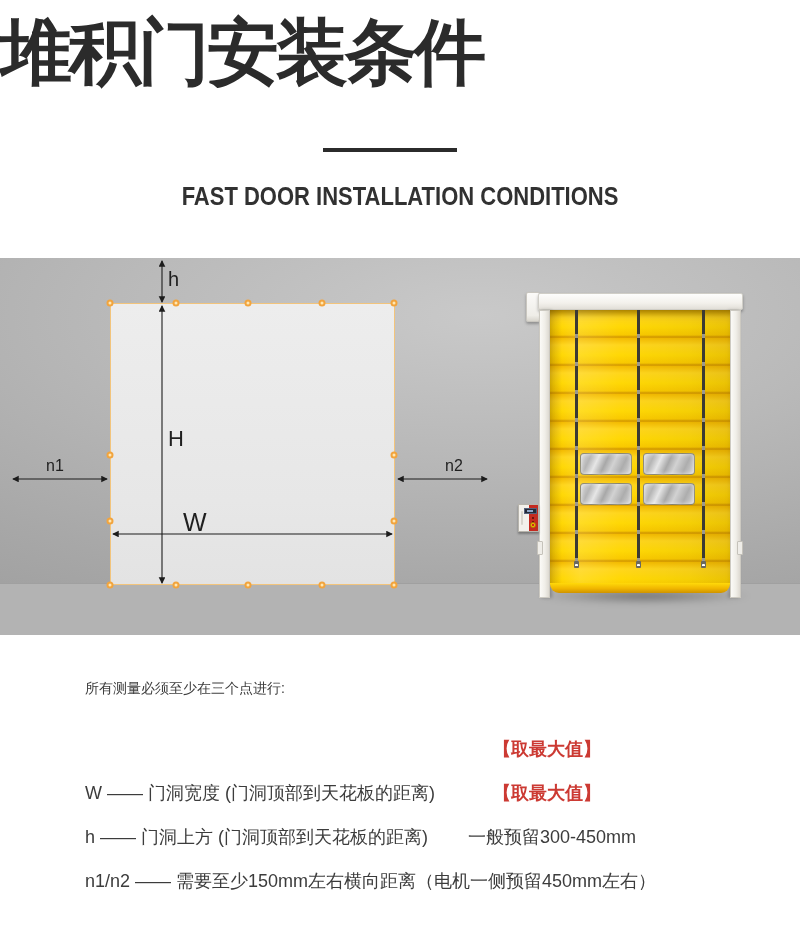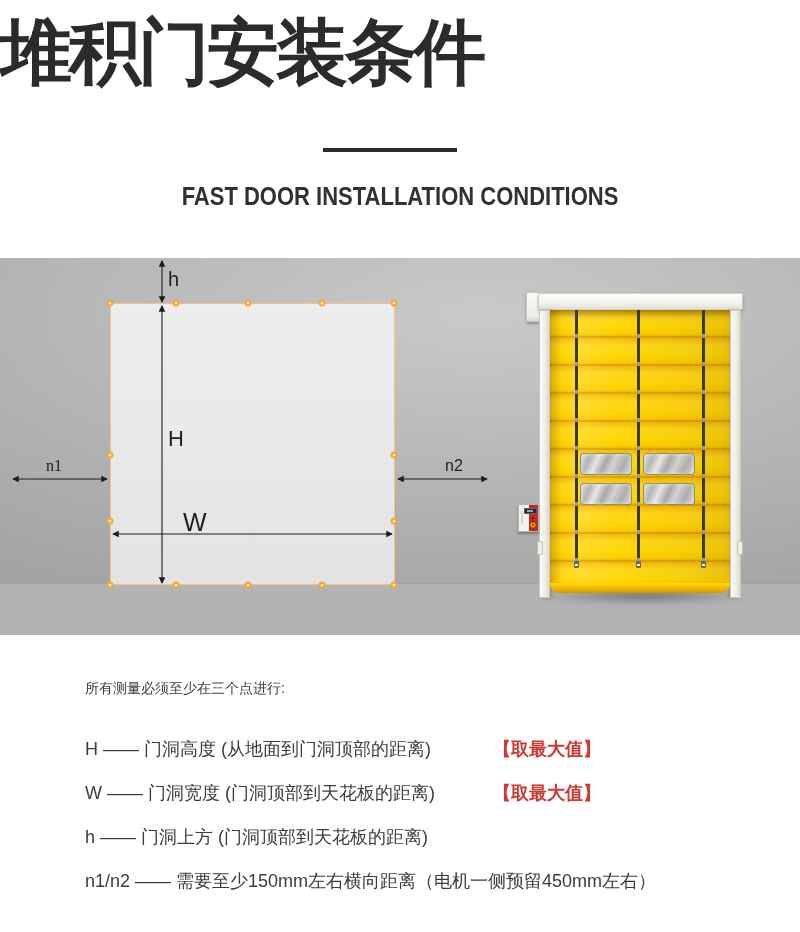--- a/index.html
+++ b/index.html
@@ -35,21 +35,21 @@
   }
   .dot{
     position:absolute;width:7px;height:7px;border-radius:50%;box-sizing:border-box;
     background:#ffe7b3;border:2px solid #f2a43d;transform:translate(-50%,-50%);
   }
   svg.arrows{left:0;top:0;width:800px;height:377px;}
   .dim-label{position:absolute;color:#1f1f1f;white-space:nowrap;}
   .lbl-h{left:168px;top:10px;font-size:20px;}
   .lbl-H{left:168px;top:168px;font-size:22px;}
   .lbl-W{left:183px;top:250px;font-size:25px;}
-  .lbl-n1{left:46px;top:199px;font-size:16px;font-family:Liberation Serif, serif;}
+  .lbl-n1{left:46px;top:199px;font-size:16px;}
   .lbl-n2{left:436px;top:199px;font-size:16px;margin-left:9px;}
 
   
   .door-shadow{
     left:536px;top:330px;width:216px;height:16px;border-radius:50%;
     background:radial-gradient(closest-side,rgba(0,0,0,.38),rgba(0,0,0,0));
     filter:blur(3px);
   }
   .bracket{
     left:526px;top:34px;width:14px;height:30px;box-sizing:border-box;
@@ -195,26 +195,26 @@
   <div class="abs controlbox">
     <div class="cb-slot"></div>
     <div class="cb-red"></div>
     <div class="cb-display"></div>
     <div class="cb-btn"></div>
   </div>
 </div>
 
 <div class="abs note-heading">所有测量必须至少在三个点进行:</div>
 <div class="abs note-row row-0">
-  <span class="main">H —— 门洞高度 (从地面到门洞顶部的距离)</span>
   <span class="note red">【取最大值】</span>
 </div>
 <div class="abs note-row row-1">
   <span class="main">W —— 门洞宽度 (门洞顶部到天花板的距离)</span>
   <span class="note red">【取最大值】</span>
 </div>
 <div class="abs note-row row-2">
   <span class="main">h —— 门洞上方 (门洞顶部到天花板的距离)</span>
+  <span class="note">一般预留300-450mm</span>
 </div>
 <div class="abs note-row row-3">
   <span class="main">n1/n2 —— 需要至少150mm左右横向距离（电机一侧预留450mm左右）</span>
   <span class="note"></span>
 </div>
 
 </body></html>

